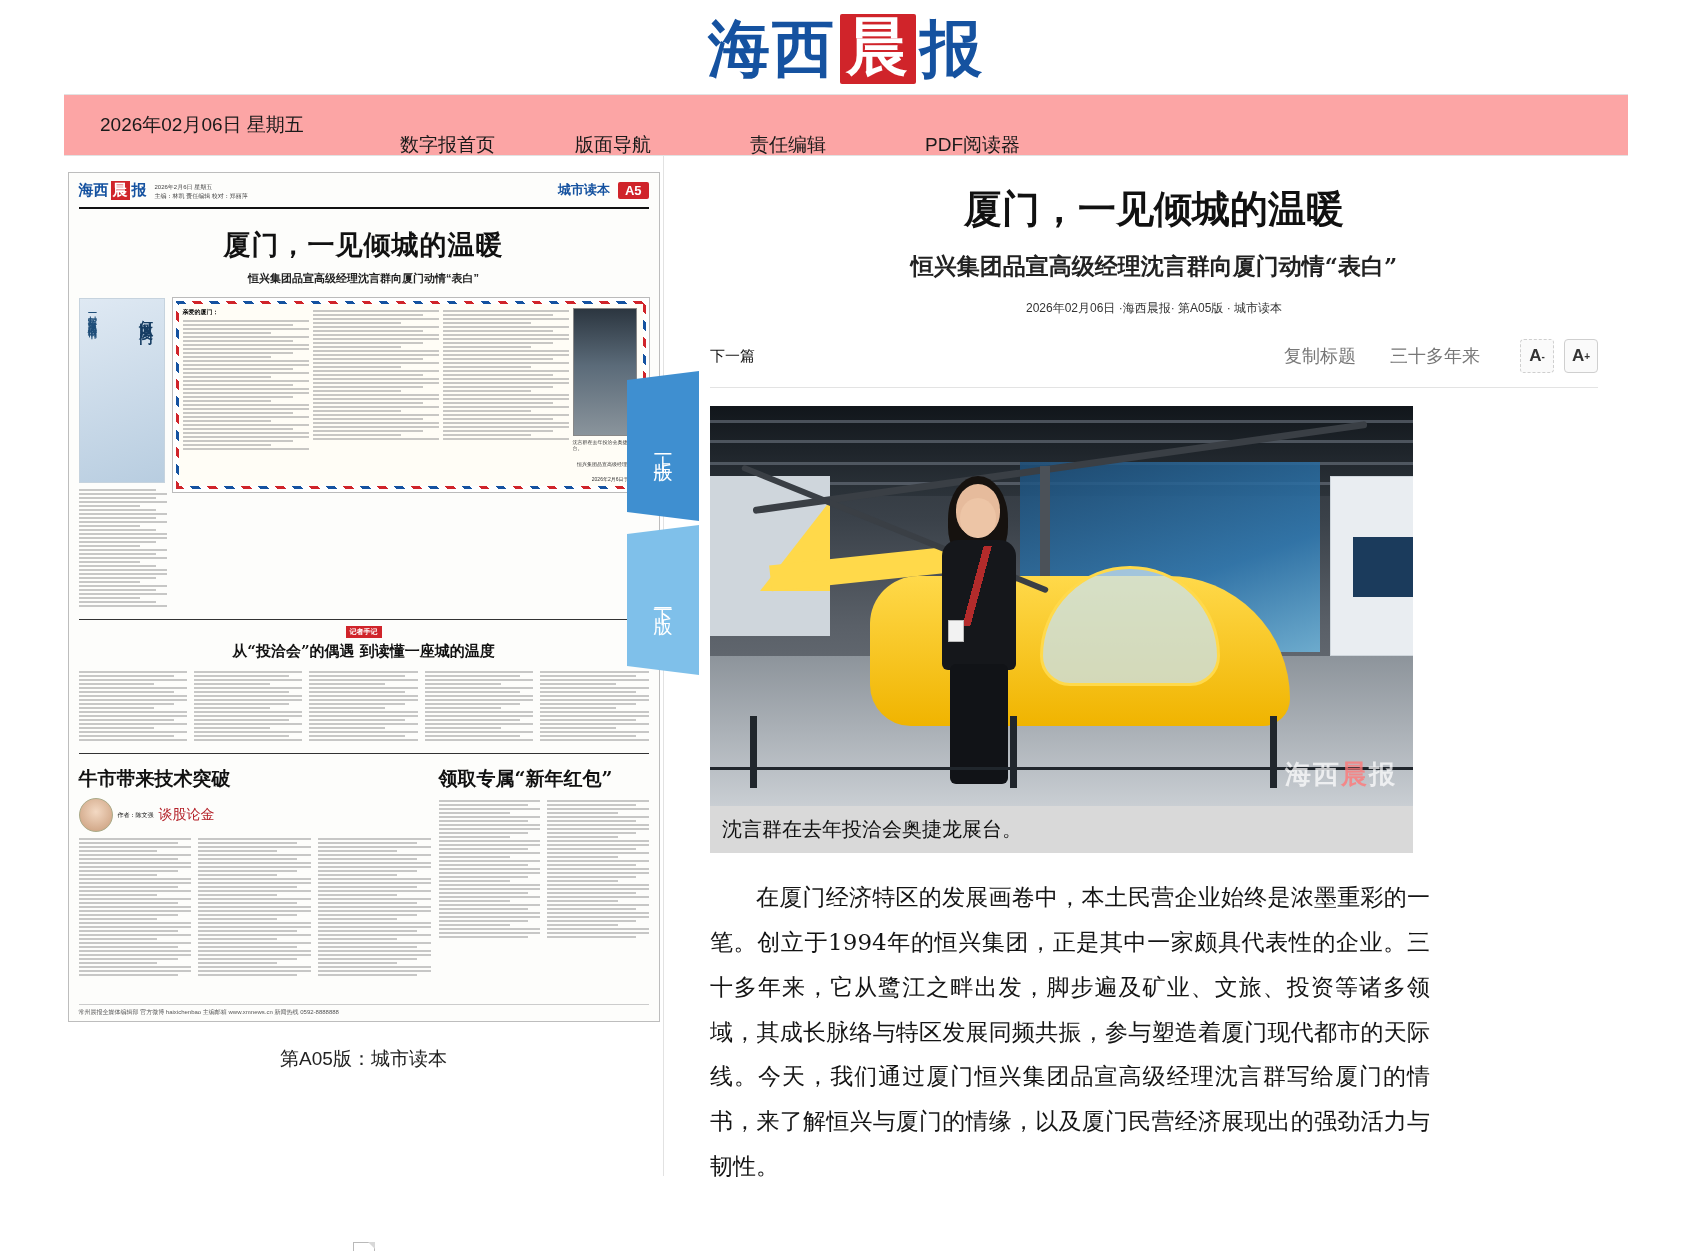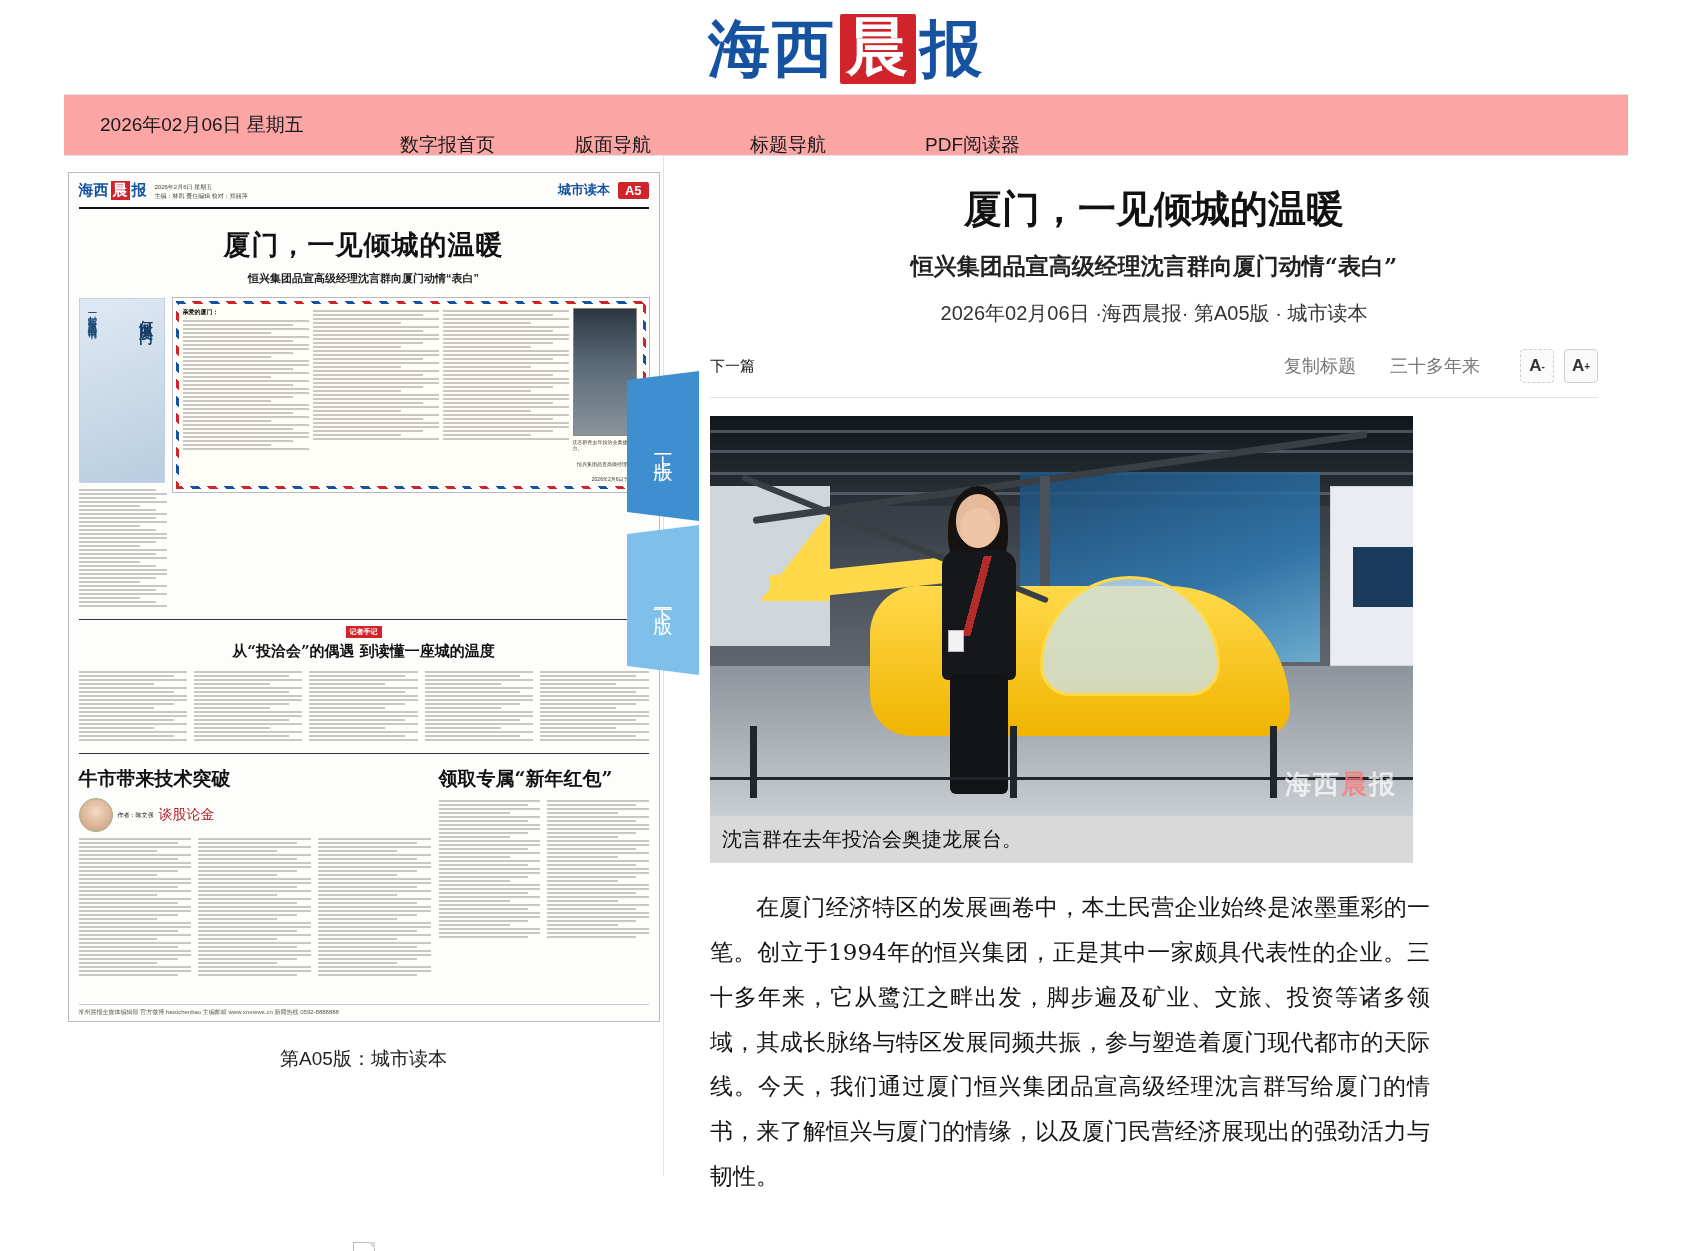--- a/index.html
+++ b/index.html
@@ -221,21 +221,21 @@
   
   .art-title {
     text-align:center; font-family:"DejaVu Serif", serif; font-weight:bold;
     font-size: 38px; color:#111; margin: 10px 0 0;
   }
   .art-sub {
     text-align:center; font-family:"DejaVu Serif", serif; font-weight:bold;
     font-size: 23px; color:#222; margin: 16px 0 0;
   }
   .art-meta {
-    text-align:center; font-size: 20px; color:#333; margin: 18px 0 0;
+    text-align:center; font-size: 12px; color:#333; margin: 18px 0 0;
   }
   .art-toolbar {
     margin-top: 22px;
     border-bottom: 1px solid #e3e3e3;
     padding-bottom: 14px;
     display:flex; align-items:center;
   }
   .tb-next { font-size: 15px; color:#111; cursor:pointer; }
   .tb-spacer { flex: 1; }
   .tb-link { font-size: 18px; color:#777; margin-left: 34px; cursor:pointer; }
@@ -387,21 +387,21 @@
       <span class="sub">晨</span>
     </span>
     <span class="blue">报</span>
   </div>
 </div>
 
 <div class="navbar">
   <div class="date">2026年02月06日 星期五</div>
   <div class="navitem">数字报首页</div>
   <div class="navitem">版面导航</div>
-  <div class="navitem">标题导航</div>
+  <div class="navitem">责任编辑</div>
   <div class="navitem">PDF阅读器</div>
 </div>
 
 <div class="content">
 
   <div class="left-pane">
 
     <div class="paper">
 
       <div class="paper-head">

